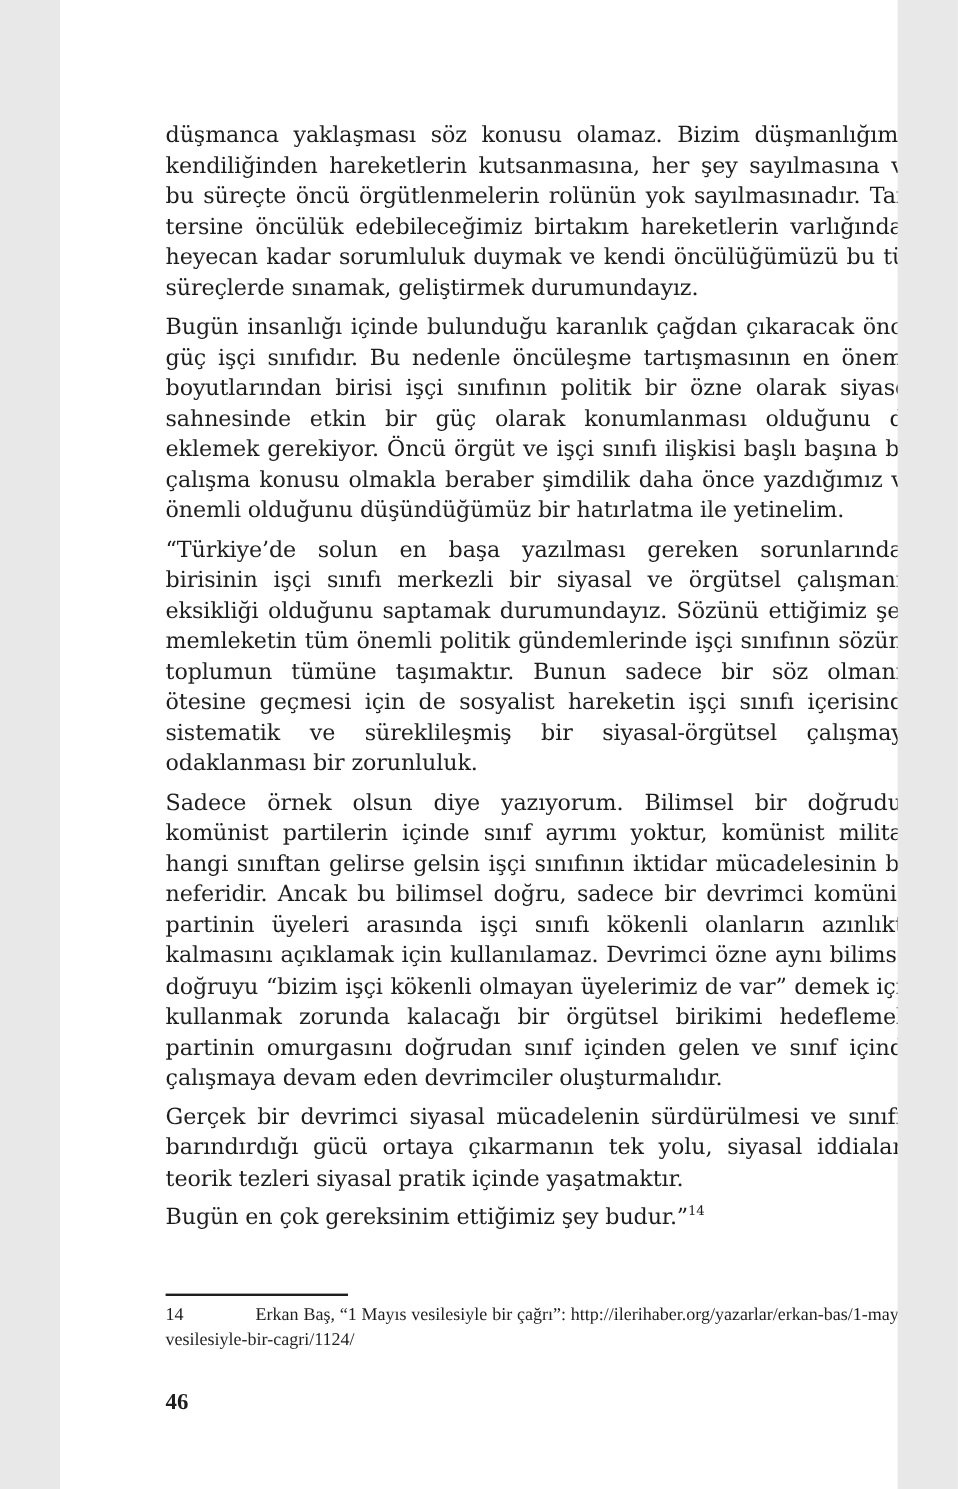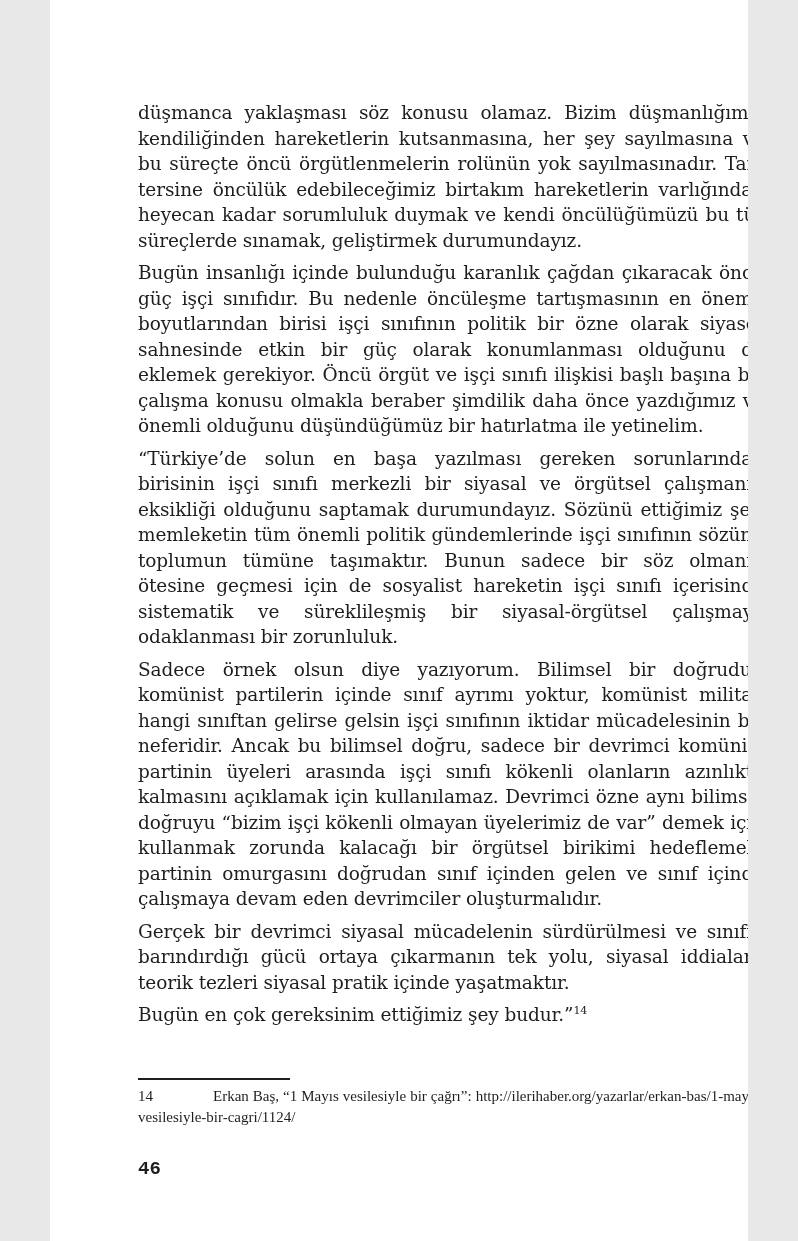--- a/index.html
+++ b/index.html
@@ -49,21 +49,21 @@
     margin-bottom: 6px;
   }
   .footnote-number {
     display: inline-block;
     width: 75px;
   }
   .page-number {
     position: absolute;
     left: 88px;
     top: 1158px;
-    font-family: Liberation Mono, monospace;
+    font-family: Liberation Serif, serif;
     font-size: 19px;
     font-weight: bold;
     color: #1e1e1e;
   }
 </style>
 </head>
 <body>
 
 <div class="page">
 

